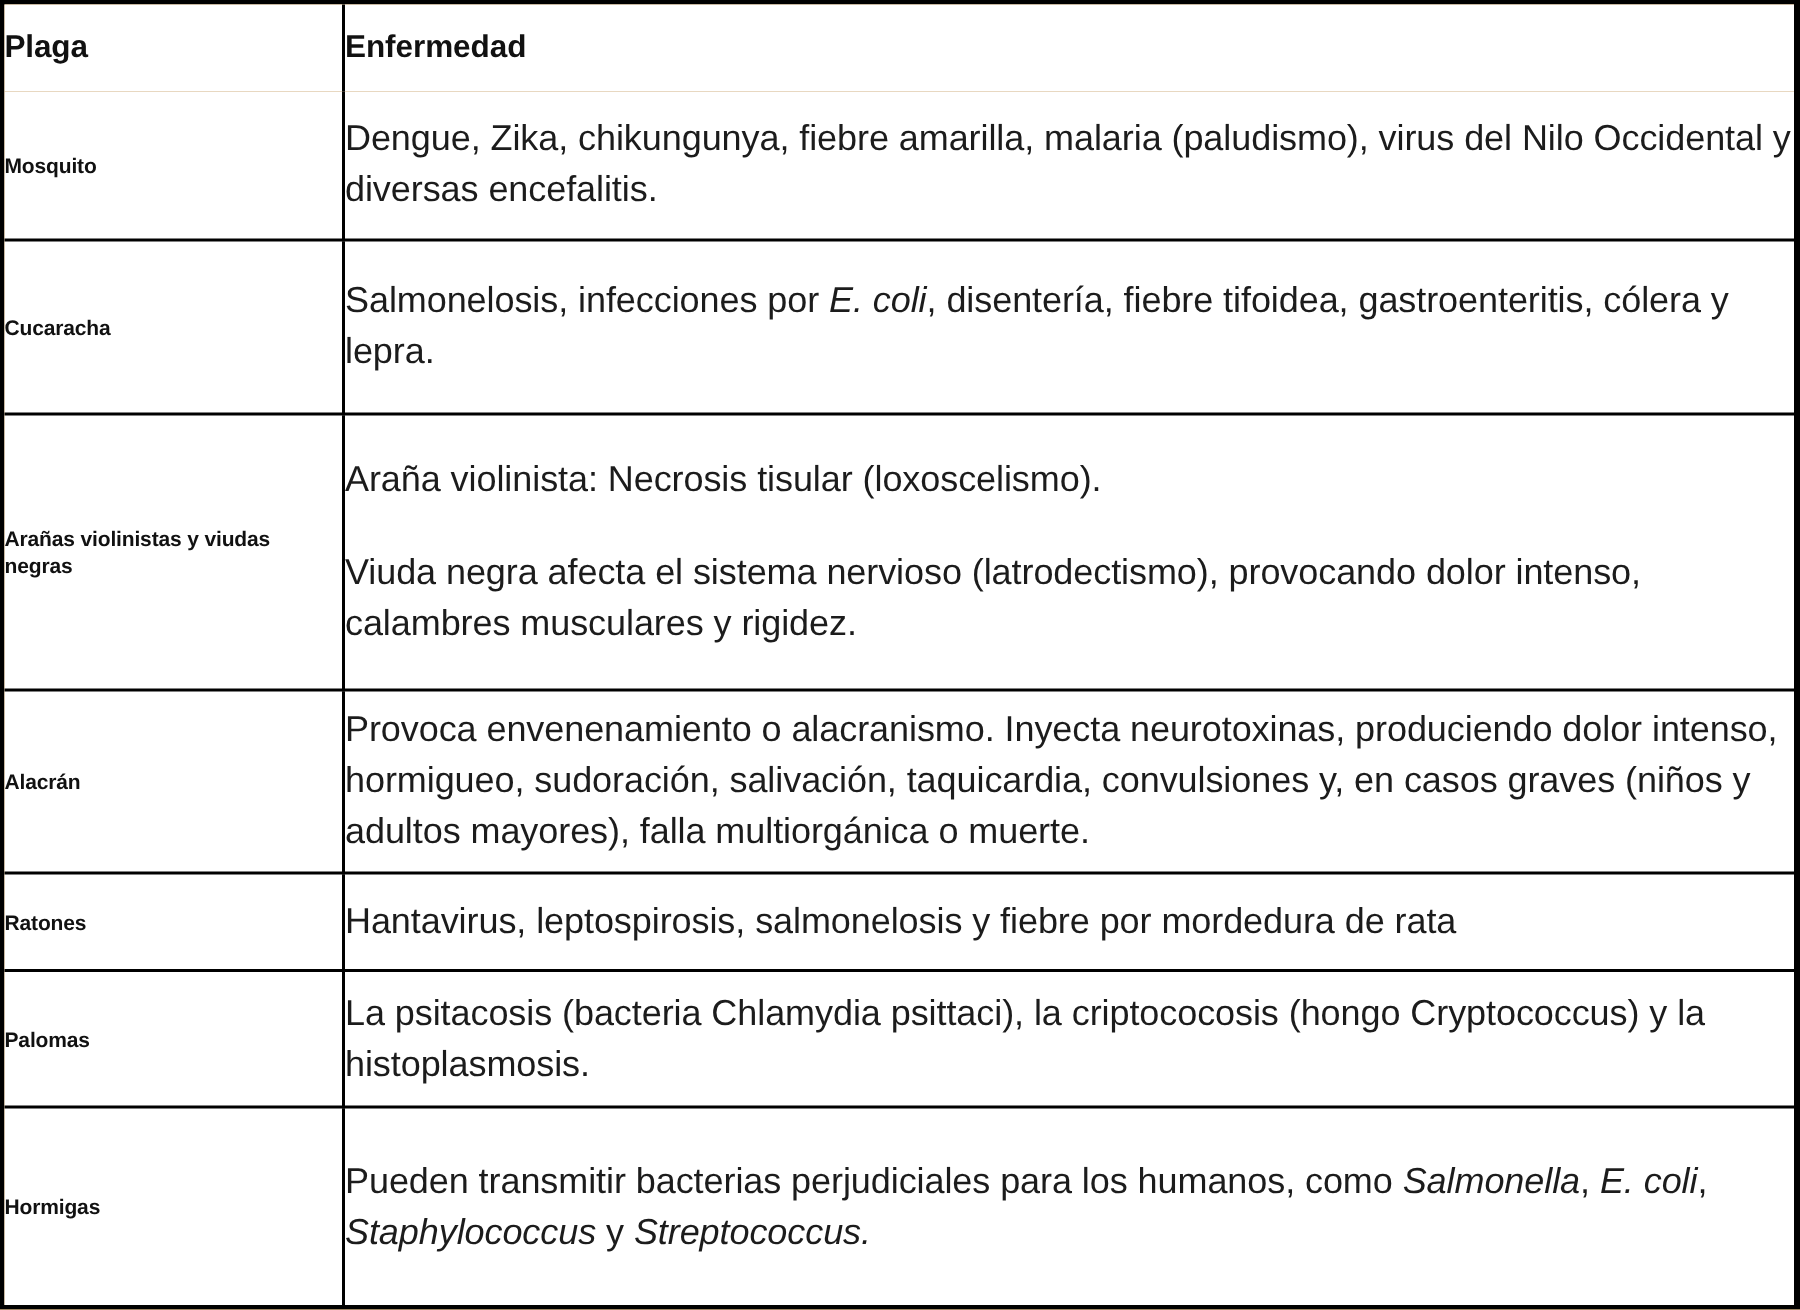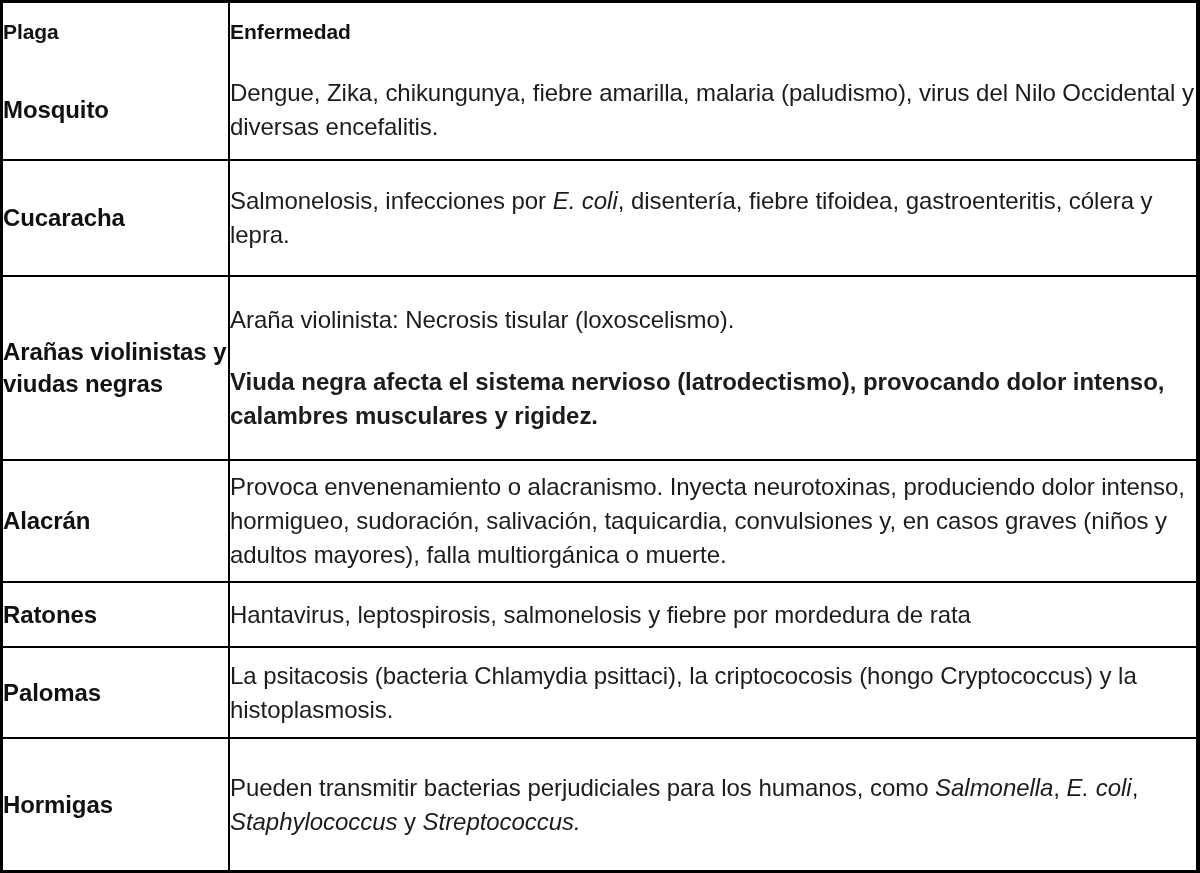--- a/index.html
+++ b/index.html
@@ -50,40 +50,39 @@
 
   table.pest-table tr:last-child th,
   table.pest-table tr:last-child td {
     border-bottom: none;
   }
 
   .cell-pest {
     border-right: 2px solid #000000;
     padding: 10px 16px 10px 18px;
     font-weight: bold;
-    font-size: 24px;
+    font-size: 14px;
     line-height: 1.32;
     letter-spacing: -0.1px;
     color: #111111;
   }
 
   .cell-disease {
     padding: 10px 22px 10px 16px;
     font-size: 24px;
     line-height: 1.42;
     letter-spacing: -0.05px;
     color: #1c1c1c;
   }
 
   .cell-disease p {
     margin: 0;
   }
   .cell-disease p + p {
     margin-top: 28px;
-    font-weight: bold;
   }
 
   thead .cell-pest,
   thead .cell-disease {
     font-weight: bold;
     font-size: 21px;
     color: #111111;
   }
   thead .cell-disease {
     padding-left: 16px;

